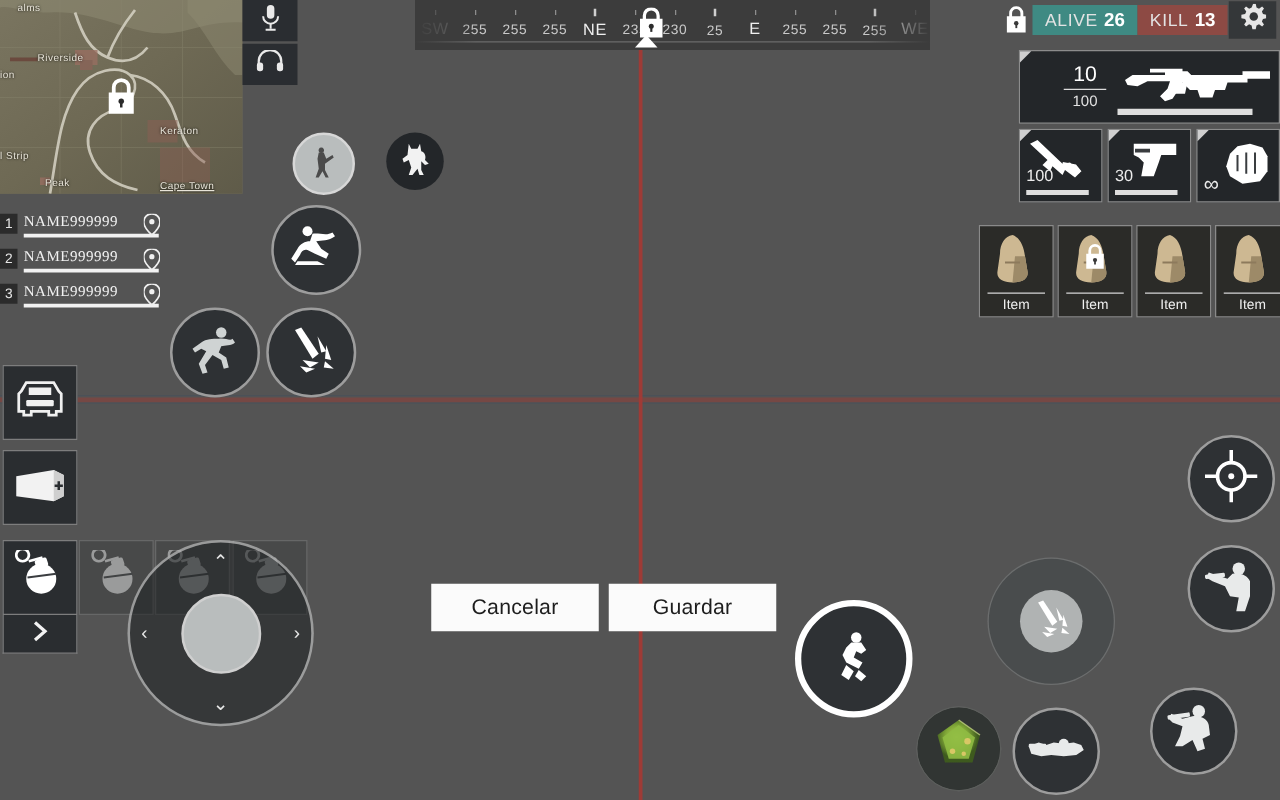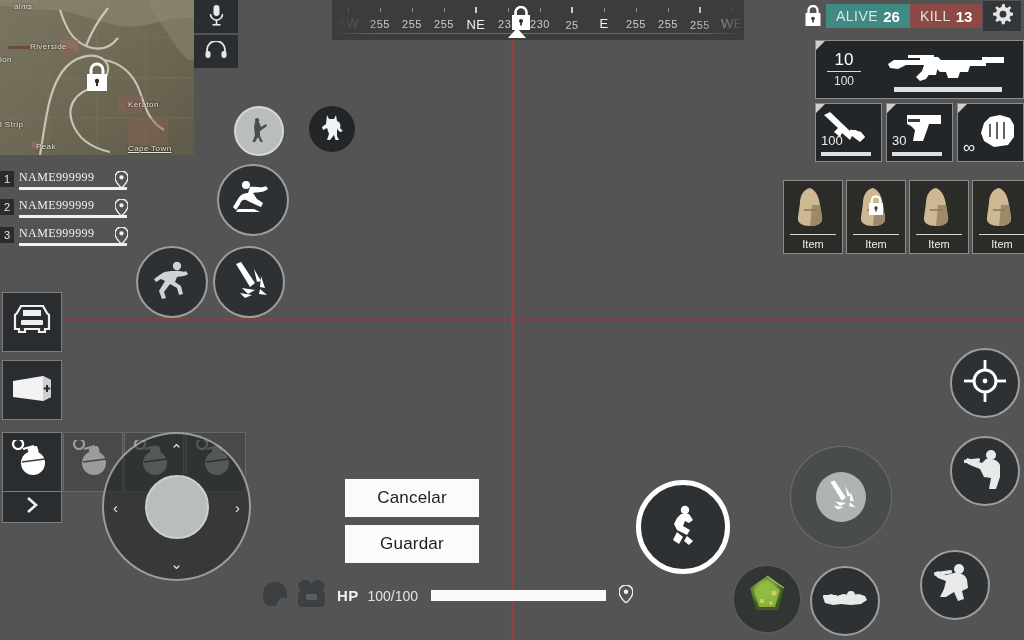--- a/index.html
+++ b/index.html
@@ -89,21 +89,21 @@
      background:rgba(30,32,34,.55);border:2px solid rgba(210,210,210,.65);}
   .joy .knob{position:absolute;left:41px;top:41px;width:60px;height:60px;border-radius:50%;
      background:#b9bdbd;border:2px solid #cfcfcf;}
   .joy .ar{position:absolute;color:#e8e8e8;font-size:15px;line-height:1;}
   .joy .up{left:50%;top:8px;transform:translateX(-50%);}
   .joy .dn{left:50%;bottom:8px;transform:translateX(-50%);}
   .joy .lf{left:9px;top:50%;transform:translateY(-50%);}
   .joy .rt{right:9px;top:50%;transform:translateY(-50%);}
 
   
-  .dialog{position:absolute;left:345px;top:479px;display:flex;gap:8px;flex-direction:column;}
+  .dialog{position:absolute;left:345px;top:467px;display:flex;gap:8px;}
   .dbtn{background:#fbfbfb;color:#1d1d1d;font-size:17px;
      padding:9px 22px;min-width:90px;text-align:center;letter-spacing:.2px;}
 
   
   .hpwrap{position:absolute;left:262px;top:578px;display:flex;align-items:center;gap:6px;}
   .hp-label{font-size:15px;font-weight:bold;color:#f0f0f0;letter-spacing:.3px;margin-left:4px;}
   .hp-val{font-size:14px;color:#e2e2e2;margin-left:3px;}
   .hp-bar{width:175px;height:11px;background:#fafafa;margin-left:7px;}
 
   
@@ -116,21 +116,21 @@
   .badge.kill{background:#8d4a44;}
   .gear{position:absolute;left:983px;top:1px;width:38px;height:30px;background:#343739;
      display:flex;align-items:center;justify-content:center;}
 
   
   .wpanel{position:absolute;left:815px;top:40px;width:209px;}
   .wmain{position:relative;height:57px;background:#232629;border:1px solid #8c8c8c;
      display:flex;align-items:center;}
   .wcorner{position:absolute;left:0;top:0;width:0;height:0;
      border-left:9px solid #cfcfcf;border-bottom:9px solid transparent;}
-  .wammo{width:56px;text-align:center;}
+  .wammo{width:56px;text-align:center;padding-left:24px;}
   .wammo .cur{font-size:17px;color:#fff;line-height:16px;}
   .wammo .ln{width:34px;height:1px;background:#dcdcdc;margin:3px auto;}
   .wammo .tot{font-size:12px;color:#e2e2e2;line-height:13px;}
   .wgun{flex:1;position:relative;display:flex;align-items:center;justify-content:center;}
   .wbar{position:absolute;left:78px;bottom:6px;width:108px;height:5px;background:#dedede;}
   .wrow{display:flex;gap:4px;margin-top:4px;}
   .wsub{position:relative;flex:1;height:57px;background:#232629;border:1px solid #8c8c8c;}
   .wsub .n{position:absolute;left:5px;bottom:13px;font-size:13px;color:#ececec;}
   .wsub .sb{position:absolute;left:5px;bottom:5px;width:50px;height:4px;background:#dedede;}
   .wsub .ic{position:absolute;right:3px;top:7px;}
@@ -433,42 +433,20 @@
     <div class="ar lf">‹</div>
     <div class="ar rt">›</div>
     <div class="knob"></div>
   </div>
 
   <div class="dialog">
     <div class="dbtn">Cancelar</div>
     <div class="dbtn">Guardar</div>
   </div>
 
-  <div class="hpwrap">
-    <span>
-      <svg width="26" height="28" viewBox="0 0 26 28">
-          <path d="M13 2 C20 2 25 7 25 14 L25 18 L18 18 L14 26 L8 26 C3 26 1 21 1 15 C1 7 6 2 13 2 Z" fill="#3d4043"></path>
-        </svg>
-    </span>
-    <span style="margin-left:2px">
-      <svg width="31" height="31" viewBox="0 0 31 31">
-          <path d="M7 2 L12 2 L15.5 6 L19 2 L24 2 L29 6 L27 13 L29 16 L29 25 C29 28 27 29 24 29 L7 29 C4 29 2 28 2 25 L2 16 L4 13 L2 6 Z" fill="#3d4043"></path>
-          <rect x="10" y="16" width="11" height="6" rx="1" fill="#5a5d60"></rect>
-        </svg>
-    </span>
-    <span class="hp-label">HP</span>
-    <span class="hp-val">100/100</span>
-    <div class="hp-bar" style="width: 175px;"></div>
-    <span style="margin-left:7px">
-      <svg width="14" height="18" viewBox="0 0 13 17">
-          <path d="M6.5 0 C2.9 0 0 2.9 0 6.5 C0 11 6.5 17 6.5 17 C6.5 17 13 11 13 6.5 C13 2.9 10.1 0 6.5 0 Z" fill="none" stroke="#f0f0f0" stroke-width="1.4"></path>
-          <circle cx="6.5" cy="6.3" r="2.1" fill="#f0f0f0"></circle>
-        </svg>
-    </span>
-  </div>
 
   <div class="tr-bar">
     <div class="tr-lock">
       <svg width="18" height="22" viewBox="0 0 18 22">
           <rect x="1.5" y="8" width="15" height="13" fill="#fff"></rect>
           <path d="M4.5 9 L4.5 5.5 A4.5 4.5 0 0 1 13.5 5.5 L13.5 9" fill="none" stroke="#fff" stroke-width="2.3"></path>
           <circle cx="9" cy="13.5" r="1.8" fill="#3a3a3a"></circle>
           <rect x="8.3" y="13.5" width="1.5" height="4" fill="#3a3a3a"></rect>
         </svg>
     </div>

